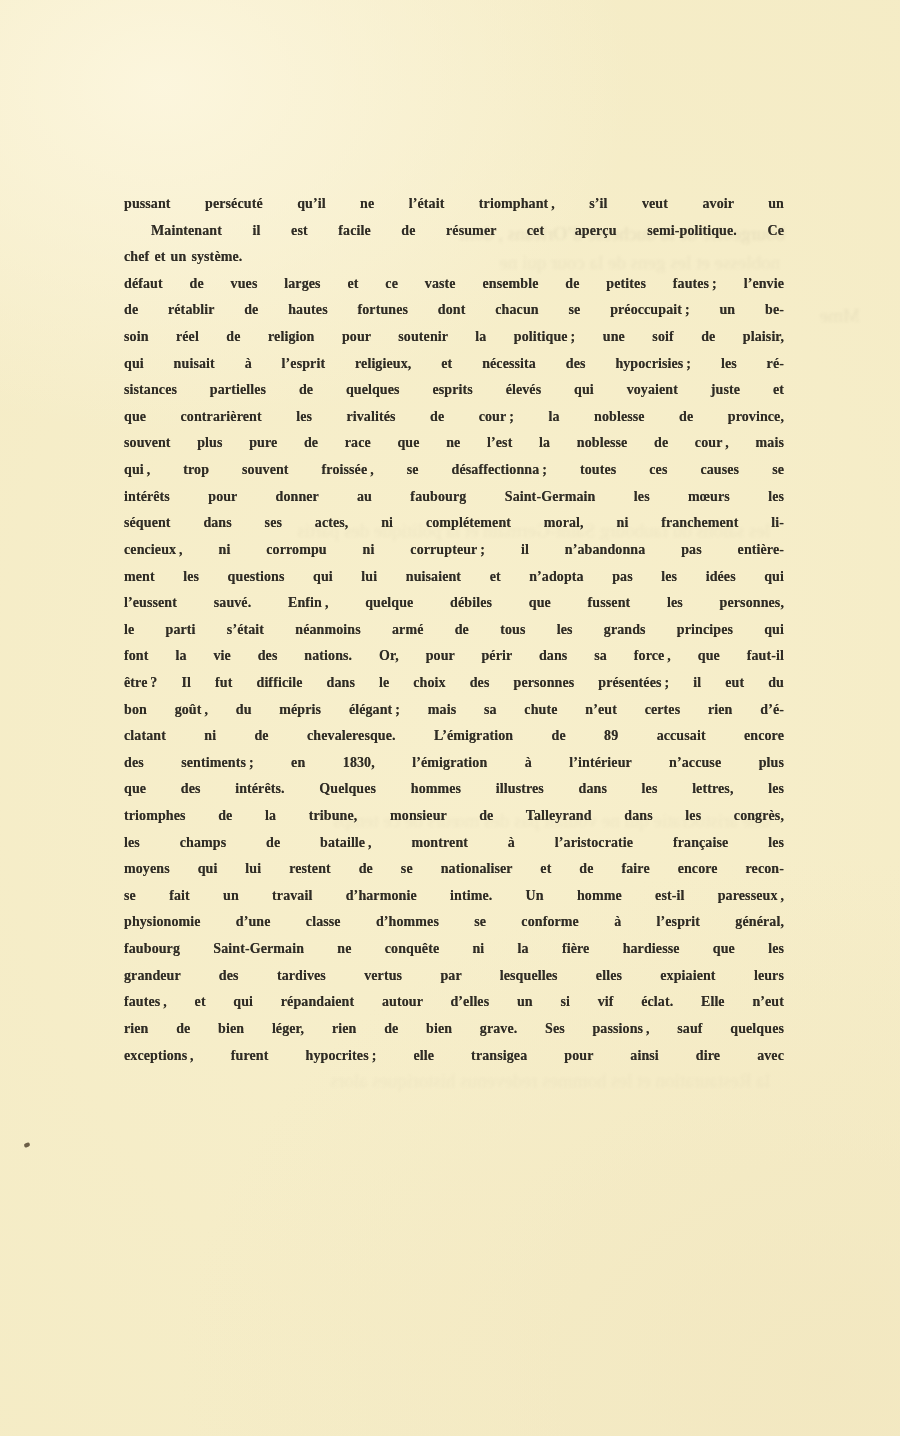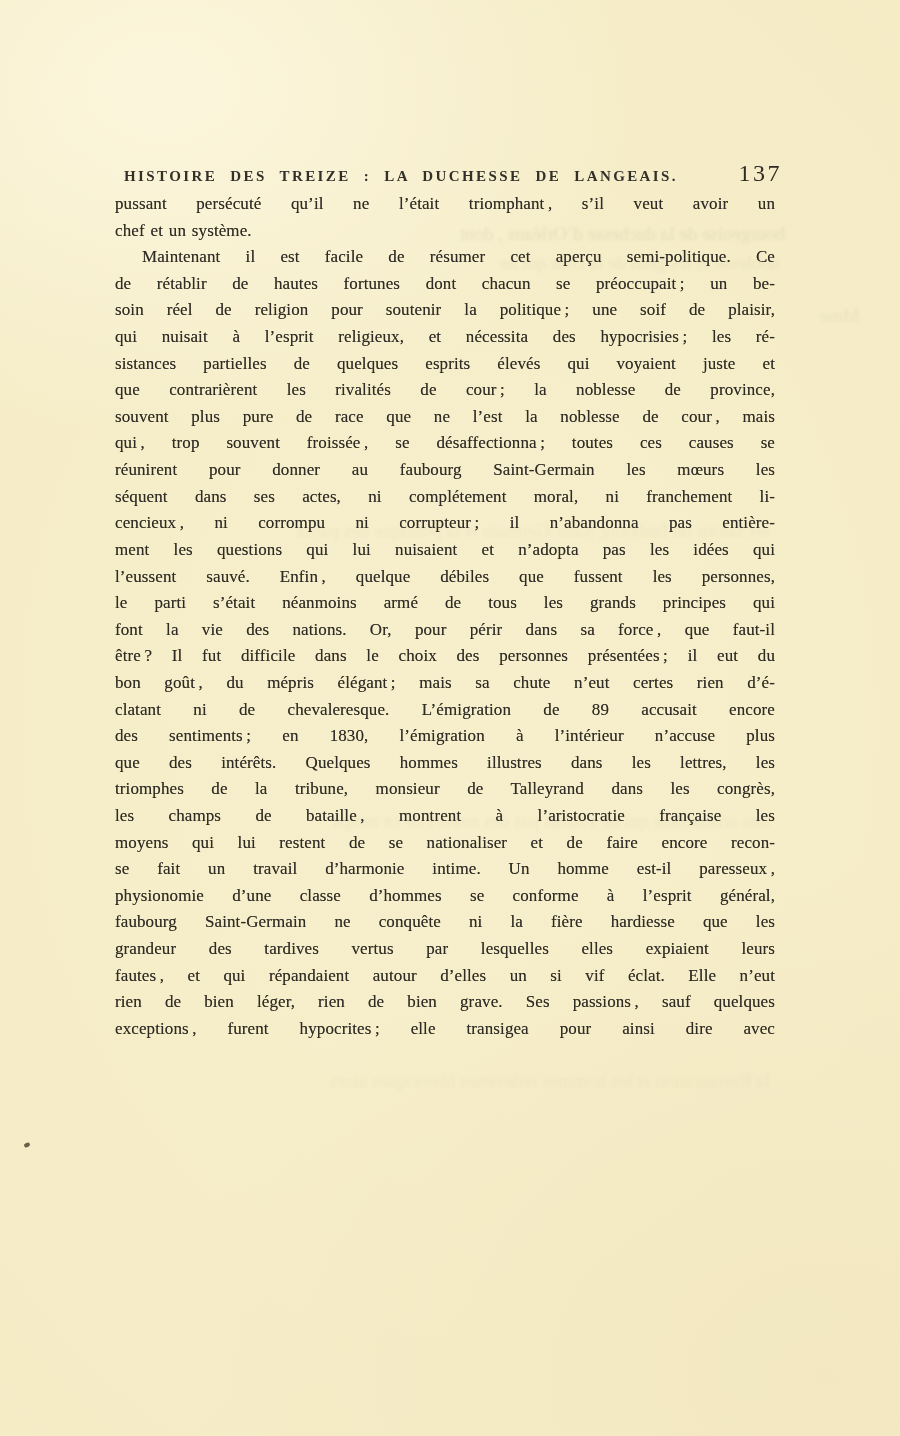--- a/index.html
+++ b/index.html
@@ -46,26 +46,27 @@
   }
   .folio{
     font-size:24px;
     letter-spacing:2.5px;
     font-weight:400;
     color:#2e2b24;
   }
 
   .text-block{
     position:absolute;
-    left:115px;top:191px;width:660px;
-    font-size:17px;
+    left:124px;top:191px;width:660px;
+    font-size:14px;
     line-height:26.62px;
     color:#2f2c25;
     word-spacing:1.5px;
     letter-spacing:.1px;
+    font-weight:bold;
   }
   .line{
     text-align:justify;
     text-align-last:justify;
     height:26.62px;
     text-shadow:0 0 .35px rgba(47,44,37,.55);
   }
   .line.end{text-align-last:left;}
   .line.indent{text-indent:27px;}
 
@@ -87,38 +88,35 @@
   <div>
 
   <div class="ghost g0">bourgeoise de la duchesse d’Orléans , dont</div>
       <div class="ghost g1">noblesse et les gens de la cour qui ne</div>
       <div class="ghost g2">Mme</div>
       <div class="ghost g3">les salons du faubourg Saint-Germain et la politique des partis</div>
       <div class="ghost g4">une aristocratie qui ne voulait pas des mœurs de ce temps</div>
       <div class="ghost g5">la Restauration et les hommes redevenus historiques alors</div>
     </div>
 
-  <div class="running-header">
-    <span class="header-title">HISTOIRE DES TREIZE : LA DUCHESSE DE LANGEAIS.</span>
-    <span class="folio">137</span>
-  </div>
 
   <div class="text-block">
 
   <div class="line just">pussant persécuté qu’il ne l’était triomphant , s’il veut avoir un</div>
+      <div class="line indent">Maintenant il est facile de résumer cet aperçu semi-politique. Ce</div>
       <div class="line end">chef et un système.</div>
-      <div class="line indent">Maintenant il est facile de résumer cet aperçu semi-politique. Ce</div>
+      <div class="line">défaut de vues larges et ce vaste ensemble de petites fautes ; l’envie</div>
       <div class="line">de rétablir de hautes fortunes dont chacun se préoccupait ; un be-</div>
       <div class="line">soin réel de religion pour soutenir la politique ; une soif de plaisir,</div>
       <div class="line">qui nuisait à l’esprit religieux, et nécessita des hypocrisies ; les ré-</div>
       <div class="line">sistances partielles de quelques esprits élevés qui voyaient juste et</div>
       <div class="line">que contrarièrent les rivalités de cour ; la noblesse de province,</div>
       <div class="line">souvent plus pure de race que ne l’est la noblesse de cour , mais</div>
       <div class="line">qui , trop souvent froissée , se désaffectionna ; toutes ces causes se</div>
-      <div class="line">réunirent pour donner au faubourg Saint-Germain les mœurs les</div>
+      <div class="line">intérêts pour donner au faubourg Saint-Germain les mœurs les</div>
       <div class="line">séquent dans ses actes, ni complétement moral, ni franchement li-</div>
       <div class="line">cencieux , ni corrompu ni corrupteur ; il n’abandonna pas entière-</div>
       <div class="line">ment les questions qui lui nuisaient et n’adopta pas les idées qui</div>
       <div class="line">l’eussent sauvé. Enfin , quelque débiles que fussent les personnes,</div>
       <div class="line">le parti s’était néanmoins armé de tous les grands principes qui</div>
       <div class="line">font la vie des nations. Or, pour périr dans sa force , que faut-il</div>
       <div class="line">être ? Il fut difficile dans le choix des personnes présentées ; il eut du</div>
       <div class="line">bon goût , du mépris élégant ; mais sa chute n’eut certes rien d’é-</div>
       <div class="line">clatant ni de chevaleresque. L’émigration de 89 accusait encore</div>
       <div class="line">des sentiments ; en 1830, l’émigration à l’intérieur n’accuse plus</div>

